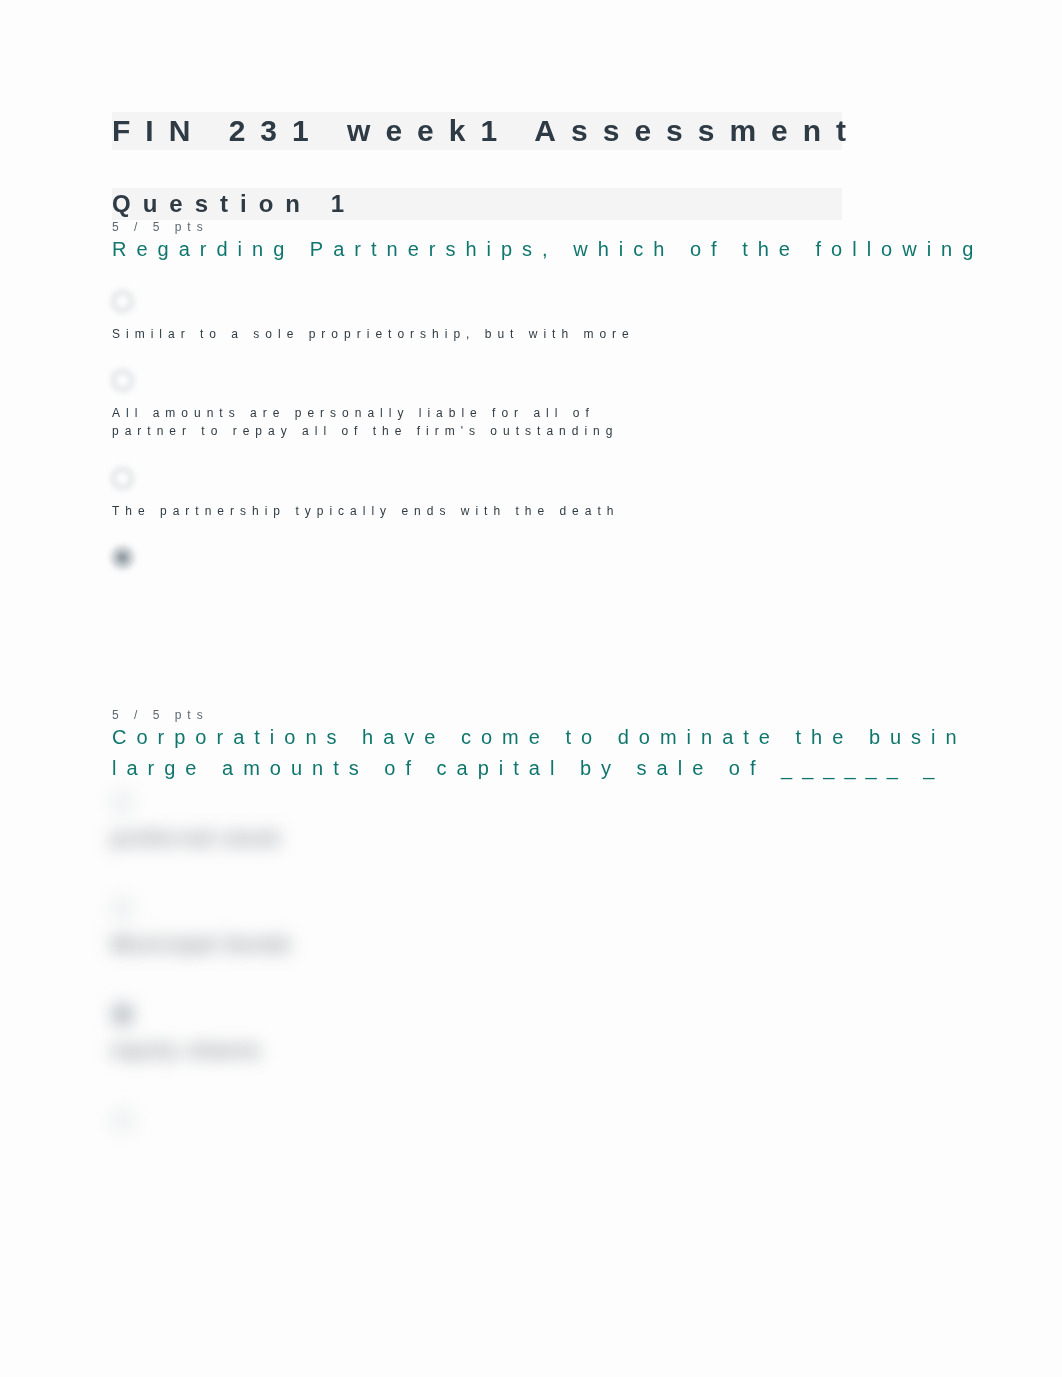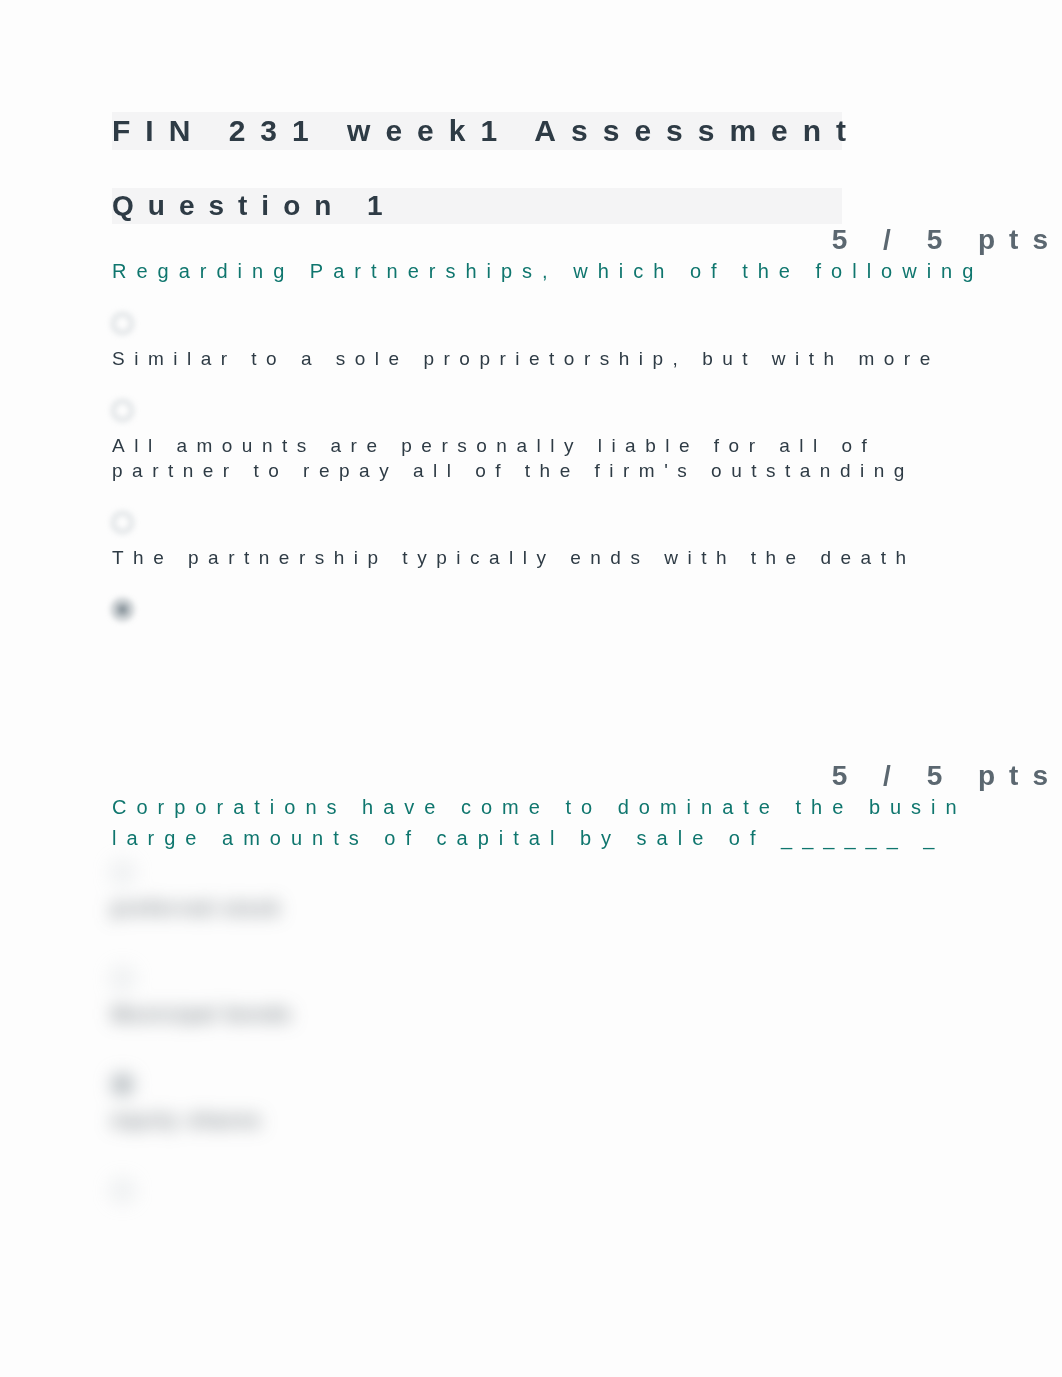--- a/index.html
+++ b/index.html
@@ -18,55 +18,54 @@
     font-size:30px;
     white-space:nowrap;
     background:linear-gradient(#f4f4f5,#f4f4f5);
     background-repeat:no-repeat;
     background-size:730px 100%;
     padding:2px 0;
     margin-bottom:38px;
   }
   .qh{
     font-weight:700;
-    font-size:28px;
+    font-size:24px;
     white-space:nowrap;
     background:linear-gradient(#f4f4f5,#f4f4f5);
     background-repeat:no-repeat;
     background-size:730px 100%;
     padding:2px 0;
   }
   .pts{
-    font-weight:700;
-    font-size:28px;
+    font-weight:400;
+    font-size:12px;
     letter-spacing:0.5em;
     color:#5b6770;
     white-space:nowrap;
     margin-bottom:2px;
-    text-align:right;
   }
   .body-line{
     font-size:20px;
     letter-spacing:0.5em;
     color:#0f766e;
     line-height:1.35;
     white-space:nowrap;
     margin-bottom:4px;
   }
   .opt{
     margin-top:28px;
   }
   .radio{
     width:17px;height:17px;border:2px solid #b9c2c8;border-radius:50%;
     display:inline-block;vertical-align:middle;margin-bottom:12px;
     filter:blur(3px);
   }
   .radio.sel{border-color:#7e8a92;background:radial-gradient(circle,#7e8a92 0 45%,transparent 50%);}
   .opt-text{
-    font-size:19px;letter-spacing:0.5em;line-height:1.35;white-space:nowrap;
+    font-size:12px;letter-spacing:0.5em;line-height:1.35;white-space:nowrap;
   }
   .q2{margin-top:128px;}
   
   .obscured{
     filter:blur(9px);
     margin-top:10px;
   }
   .obscured .opt-text{letter-spacing:0.12em;font-size:20px;color:#38444d;}
   .obscured .opt{margin-top:46px;}
   .obscured .radio{filter:none;}

